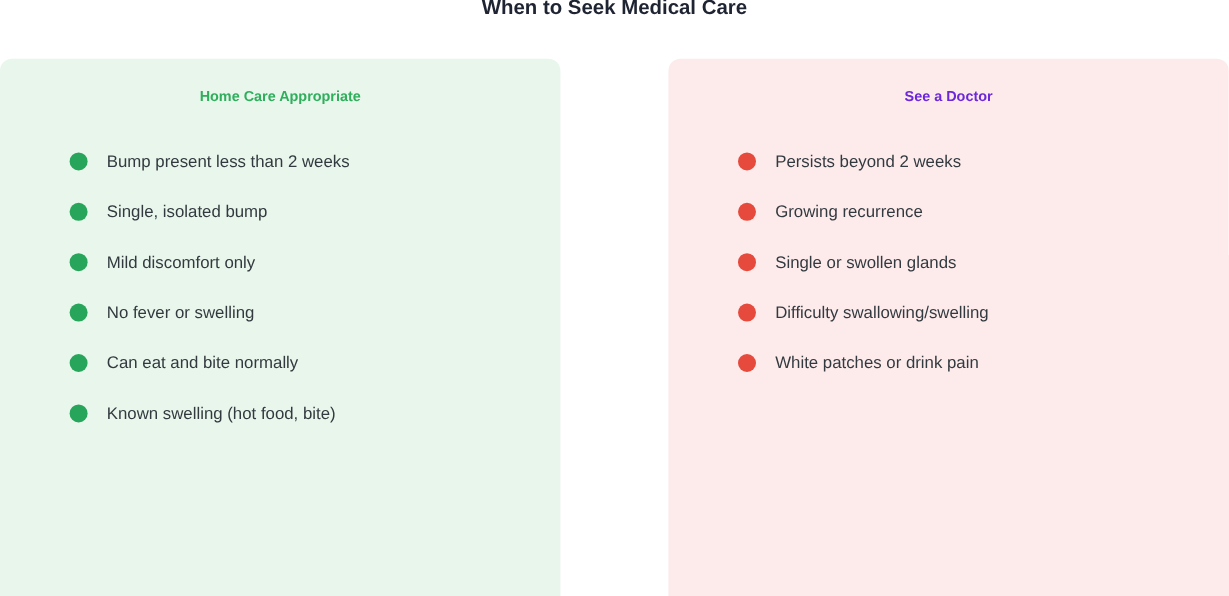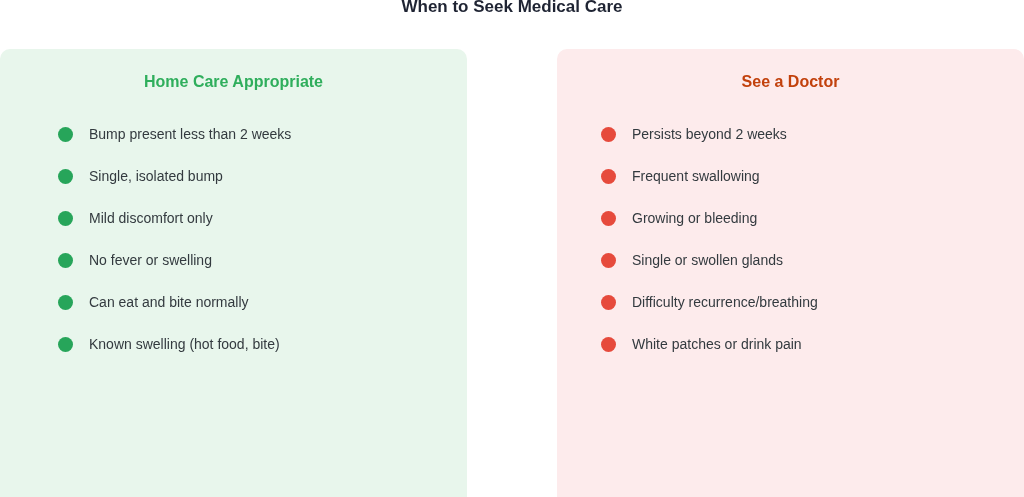--- a/index.html
+++ b/index.html
@@ -4,25 +4,25 @@
 <style>
   html, body { margin:0; padding:0; }
   body { width:1024px; height:497px; background:#ffffff; position:relative; overflow:hidden;
          font-family:"Liberation Sans", sans-serif; }
   .title { position:absolute; top:-3px; left:0; width:1024px; text-align:center;
            font-size:17px; font-weight:bold; color:#1f2433; }
   .panel { position:absolute; top:49px; height:460px; border-radius:10px; }
   .panel.left { left:0; width:467px; background:#e8f6ec; }
   .panel.right { left:557px; width:467px; background:#fdebec; }
   .panel h2 { margin:0; position:absolute; top:24px; left:0; width:100%; text-align:center;
-              font-size:16px; font-weight:bold; }
+              font-size:12px; font-weight:bold; }
   .left h2 { color:#2fae5c; }
-  .right h2 { color:#c2410c; }
+  .right h2 { color:#6d28d9; }
   ul { list-style:none; margin:0; padding:0; position:absolute; top:77px; left:58px; }
-  .right ul { left:44px; }
+  .right ul { left:58px; }
   li { height:42px; display:flex; align-items:flex-start; position:relative; }
   .dot { width:15px; height:15px; border-radius:50%; margin-top:1px; flex:none; }
   .left .dot { background:#27a55a; }
   .right .dot { background:#e64a3c; }
   .txt { margin-left:16px; font-size:14px; color:#333a3f; line-height:17px;text-align:center; }
 </style>
 </head>
 <body>
 
 <div class="title">When to Seek Medical Care</div>
@@ -59,32 +59,28 @@
 
 <div class="panel right">
   <h2>See a Doctor</h2>
   <ul>
     <li>
         <span class="dot"></span>
         <span class="txt">Persists beyond 2 weeks</span>
       </li>
     <li>
         <span class="dot"></span>
-        <span class="txt">Frequent swallowing</span>
-      </li>
-    <li>
-        <span class="dot"></span>
-        <span class="txt">Growing or bleeding</span>
+        <span class="txt">Growing recurrence</span>
       </li>
     <li>
         <span class="dot"></span>
         <span class="txt">Single or swollen glands</span>
       </li>
     <li>
         <span class="dot"></span>
-        <span class="txt">Difficulty recurrence/breathing</span>
+        <span class="txt">Difficulty swallowing/swelling</span>
       </li>
     <li>
         <span class="dot"></span>
         <span class="txt">White patches or drink pain</span>
       </li>
   </ul>
 </div>
 
 </body></html>

